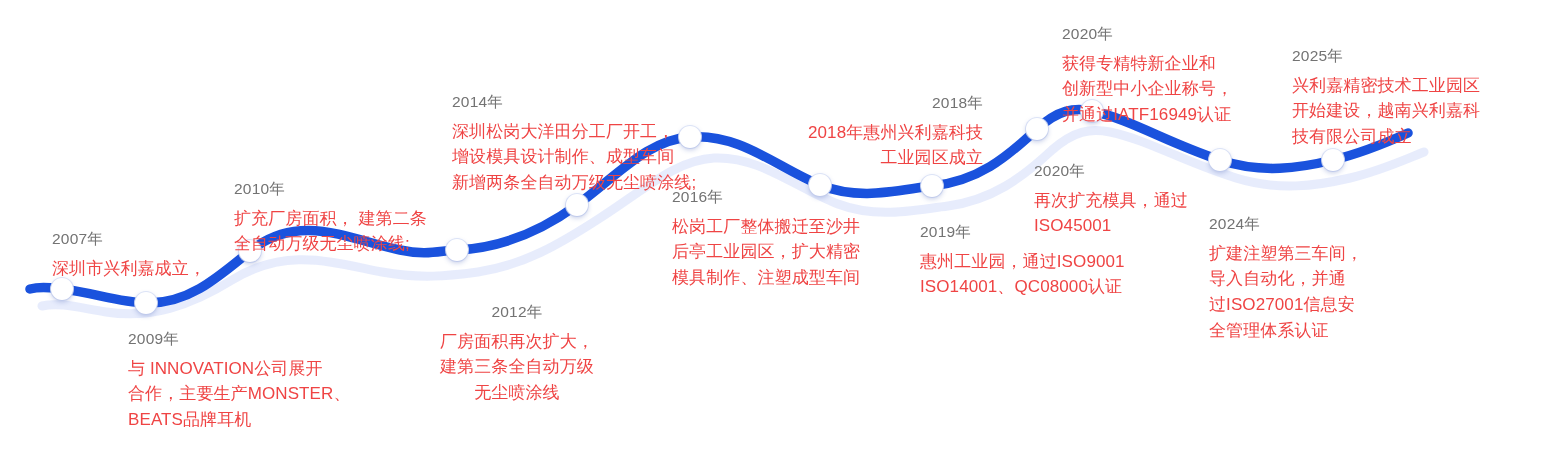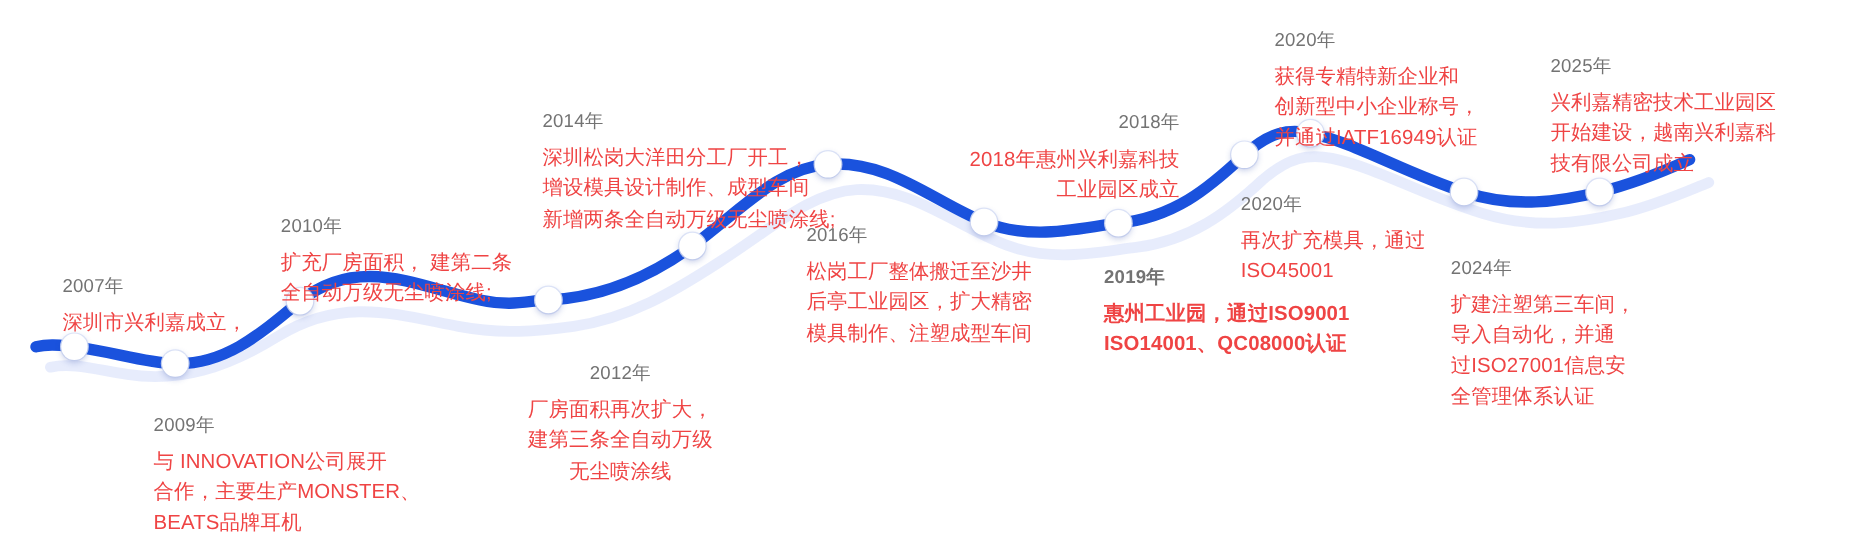--- a/index.html
+++ b/index.html
@@ -79,37 +79,37 @@
       <div class="node" title="2016年" style="left: 690px; top: 137px;"></div>
       <div class="node" title="2018年" style="left: 820px; top: 185px;"></div>
       <div class="node" title="2019年" style="left: 932px; top: 186px;"></div>
       <div class="node" title="2020年" style="left: 1037px; top: 129px;"></div>
       <div class="node" title="2020年" style="left: 1092px; top: 111px;"></div>
       <div class="node" title="2024年" style="left: 1220px; top: 160px;"></div>
       <div class="node" title="2025年" style="left: 1333px; top: 160px;"></div>
     </div>
   <div id="labels-layer">
       <div class="entry" style="left: 52px; top: 227px; text-align: left; color: rgb(141, 141, 146);"><span class="yr">2007年</span><span class="body">深圳市兴利嘉成立，</span></div>
-      <div class="entry" style="left: 128px; top: 327px; text-align: left; color: rgb(141, 141, 146); margin-top: 16px;"><span class="yr">2009年</span><span class="body">与 INNOVATION公司展开
+      <div class="entry" style="left: 128px; top: 327px; text-align: left; color: rgb(141, 141, 146);"><span class="yr">2009年</span><span class="body">与 INNOVATION公司展开
 合作，主要生产MONSTER、
 BEATS品牌耳机</span></div>
       <div class="entry" style="left: 234px; top: 155px; text-align: left; color: rgb(141, 141, 146); margin-top: 22px;"><span class="yr">2010年</span><span class="body">扩充厂房面积，  建第二条
 全自动万级无尘喷涂线;</span></div>
       <div class="entry" style="left: 440px; top: 273px; text-align: center; color: rgb(141, 141, 146); margin-top: 27px;"><span class="yr">2012年</span><span class="body">厂房面积再次扩大，
 建第三条全自动万级
 无尘喷涂线</span></div>
       <div class="entry" style="left: 452px; top: 90px; text-align: left; color: rgb(141, 141, 146);"><span class="yr">2014年</span><span class="body">深圳松岗大洋田分工厂开工，
 增设模具设计制作、成型车间
 新增两条全自动万级无尘喷涂线;</span></div>
       <div class="entry" style="left: 672px; top: 185px; text-align: left; color: rgb(141, 141, 146);"><span class="yr">2016年</span><span class="body">松岗工厂整体搬迁至沙井
 后亭工业园区，扩大精密
 模具制作、注塑成型车间</span></div>
       <div class="entry" style="left: 808px; top: 91px; text-align: right; color: rgb(141, 141, 146);"><span class="yr">2018年</span><span class="body">2018年惠州兴利嘉科技
 工业园区成立</span></div>
-      <div class="entry" style="left: 920px; top: 220px; text-align: left; color: rgb(141, 141, 146); font-weight: bold;"><span class="yr">2019年</span><span class="body">惠州工业园，通过ISO9001
+      <div class="entry" style="left: 920px; top: 220px; text-align: left; color: rgb(141, 141, 146);"><span class="yr">2019年</span><span class="body">惠州工业园，通过ISO9001
 ISO14001、QC08000认证</span></div>
       <div class="entry" style="left: 1034px; top: 159px; text-align: left; color: rgb(141, 141, 146);"><span class="yr">2020年</span><span class="body">再次扩充模具，通过
 ISO45001</span></div>
       <div class="entry" style="left: 1062px; top: 22px; text-align: left; color: rgb(141, 141, 146);"><span class="yr">2020年</span><span class="body">获得专精特新企业和
 创新型中小企业称号，
 并通过IATF16949认证</span></div>
       <div class="entry" style="left: 1209px; top: 212px; text-align: left; color: rgb(141, 141, 146);"><span class="yr">2024年</span><span class="body">扩建注塑第三车间，
 导入自动化，并通
 过ISO27001信息安
 全管理体系认证</span></div>

